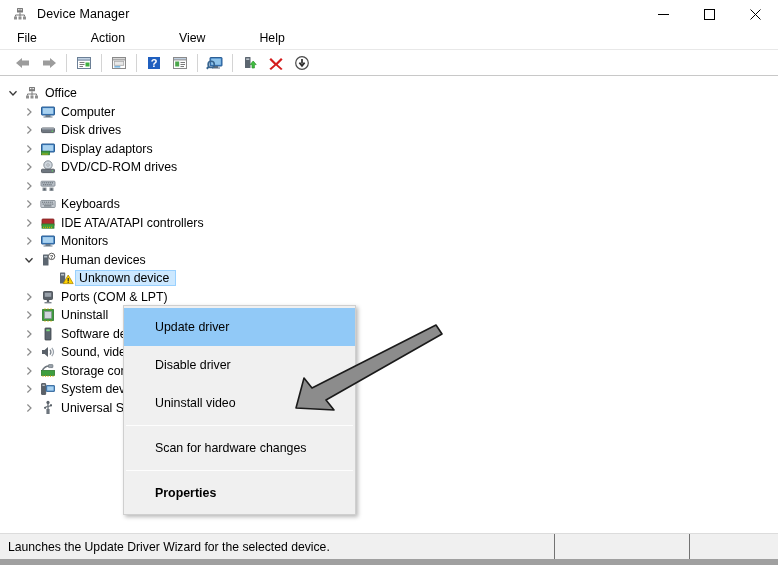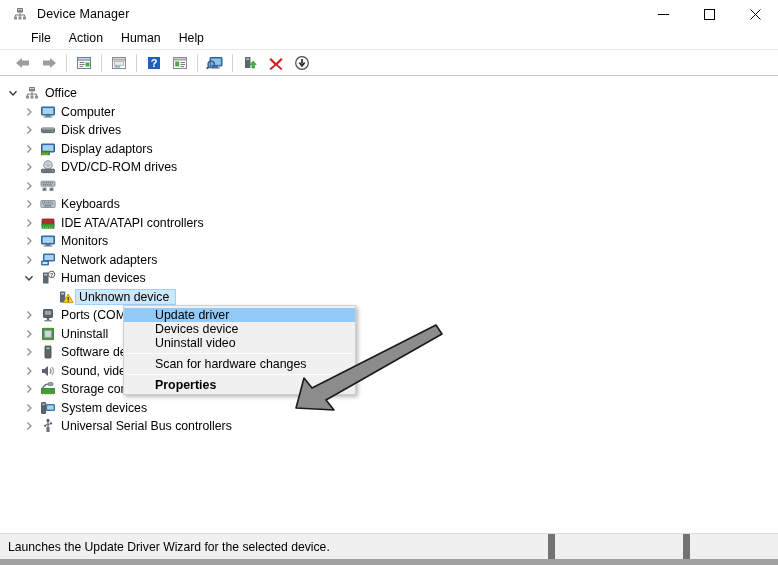--- a/index.html
+++ b/index.html
@@ -54,22 +54,23 @@
   }
   .wc svg { display: block; }
 
   
   .menubar {
     height: 22px;
     flex: 0 0 22px;
     background: #ffffff;
     display: flex;
     align-items: center;
-    padding-left: 24px;
+    padding-left: 10px;
     border-bottom: 1px solid #e8e8e8;
+    gap: 36px;
   }
   .menubar-item {
     font-size: 12.3px;
     color: #000000;
     padding: 2px 11px 3px 7px;
     cursor: default;
   }
 
   
   .toolbar {
@@ -137,21 +138,21 @@
   
   .ctxmenu {
     position: absolute;
     background: #f0f0f0;
     border: 1px solid #cfcfcf;
     box-shadow: 2px 2px 4px rgba(0,0,0,0.28);
     padding: 2px 0;
     z-index: 40;
   }
   .ctx-item {
-    height: 14px;
+    height: 38px;
     display: flex;
     align-items: center;
     padding-left: 31px;
     font-size: 12.4px;
     color: #000000;
     cursor: default;
   }
   .ctx-item.highlighted {
     background: #91c9f7;
   }
@@ -180,21 +181,21 @@
     border-top: 1px solid #dcdcdc;
     display: flex;
     align-items: stretch;
     font-size: 12.2px;
     color: #000000;
   }
   .sb-pane {
     display: flex;
     align-items: center;
     padding: 0 8px;
-    border-right: 7px solid #737373;
+    border-right: 1px solid #737373;
   }
   .sb-main { flex: 0 0 555px; }
   .sb-p2 { flex: 0 0 135px; }
   .sb-p3 { flex: 1 1 auto; border-right: none; }
   .bottom-edge {
     flex: 0 0 6px;
     background: #a0a0a0;
   }
 </style>
 </head>
@@ -233,21 +234,21 @@
             <line x1="0.5" y1="0.5" x2="10.5" y2="10.5" stroke="#000" stroke-width="1"></line>
             <line x1="10.5" y1="0.5" x2="0.5" y2="10.5" stroke="#000" stroke-width="1"></line>
           </svg>
       </div>
     </div>
   </div>
 
   <div class="menubar">
     <div class="menubar-item">File</div>
     <div class="menubar-item">Action</div>
-    <div class="menubar-item">Human</div>
+    <div class="menubar-item">View</div>
     <div class="menubar-item">Help</div>
   </div>
 
   <div class="toolbar">
     <div class="tb-btn">
       <svg width="18" height="16" viewBox="0 0 18 16">
         <path d="M8 3 L2 8 L8 13 L8 10.5 L15 10.5 L15 5.5 L8 5.5 Z" fill="#9c9c9c"></path>
       </svg>
     </div>
     <div class="tb-btn">
@@ -504,36 +505,20 @@
         <span class="ticon">
           <svg width="16" height="16" viewBox="0 0 16 16">
             <rect x="1.5" y="3" width="13" height="8" rx="0.5" fill="#3d7fc1" stroke="#2c5f94" stroke-width="1"></rect>
             <rect x="2.7" y="4.1" width="10.6" height="5.8" fill="#a9d2f0"></rect>
             <path d="M5.5 11 h5 v1.5 h2 v1 H3.5 v-1 h2 z" fill="#6b7a88"></path>
           </svg>
         </span>
         <span class="tlabel">Monitors</span>
       </div>
 
-      <div class="tree-row depth1">
-        <span class="twisty">
-          <svg width="10" height="10" viewBox="0 0 10 10">
-              <path d="M3.4 1.5 L7 5 L3.4 8.5" stroke="#8a8a8a" stroke-width="1.2" fill="none"></path>
-            </svg>
-        </span>
-        <span class="ticon">
-          <svg width="16" height="16" viewBox="0 0 16 16">
-            <rect x="3.5" y="2" width="11" height="7" rx="0.5" fill="#3d7fc1" stroke="#2c5f94" stroke-width="0.9"></rect>
-            <rect x="4.5" y="3" width="9" height="5" fill="#a9d2f0"></rect>
-            <path d="M1.5 9 h7 v4 h-7 z" fill="#4f7fae" stroke="#2c5f94" stroke-width="0.8"></path>
-            <rect x="2.6" y="10" width="4.8" height="2" fill="#d3e6f5"></rect>
-          </svg>
-        </span>
-        <span class="tlabel">Network adapters</span>
-      </div>
 
       <div class="tree-row depth1">
         <span class="twisty">
           <svg width="10" height="10" viewBox="0 0 10 10">
               <path d="M1.5 3.2 L5 7 L8.5 3.2" stroke="#3a3a3a" stroke-width="1.3" fill="none"></path>
             </svg>
         </span>
         <span class="ticon">
           <svg width="16" height="16" viewBox="0 0 16 16">
             <rect x="3" y="2.5" width="5.5" height="11" rx="0.6" fill="#5c6670"></rect>
@@ -685,21 +670,21 @@
             <circle cx="5.1" cy="7.8" r="1.1" fill="#5a6169"></circle>
             <rect x="10" y="4.3" width="2" height="2" fill="#5a6169"></rect>
           </svg>
         </span>
         <span class="tlabel">Universal Serial Bus controllers</span>
       </div>
     </div>
 
     <div class="ctxmenu" style="left:123px; top:229px; width:233px;">
       <div class="ctx-item highlighted">Update driver</div>
-      <div class="ctx-item">Devices device</div>
+      <div class="ctx-item">Disable driver</div>
       <div class="ctx-item">Uninstall video</div>
       <div class="ctx-sep"></div>
       <div class="ctx-item">Scan for hardware changes</div>
       <div class="ctx-sep"></div>
       <div class="ctx-item bold">Properties</div>
     </div>
 
     <div class="pointer-arrow">
       <svg width="175" height="90" viewBox="0 0 175 90">
         <path d="M168 3 L174 12 L58 78 L66 88 L28 86 L36 56 L44 66 Z" fill="#8c8c8c" stroke="#1a1a1a" stroke-width="1.6" stroke-linejoin="round"></path>

